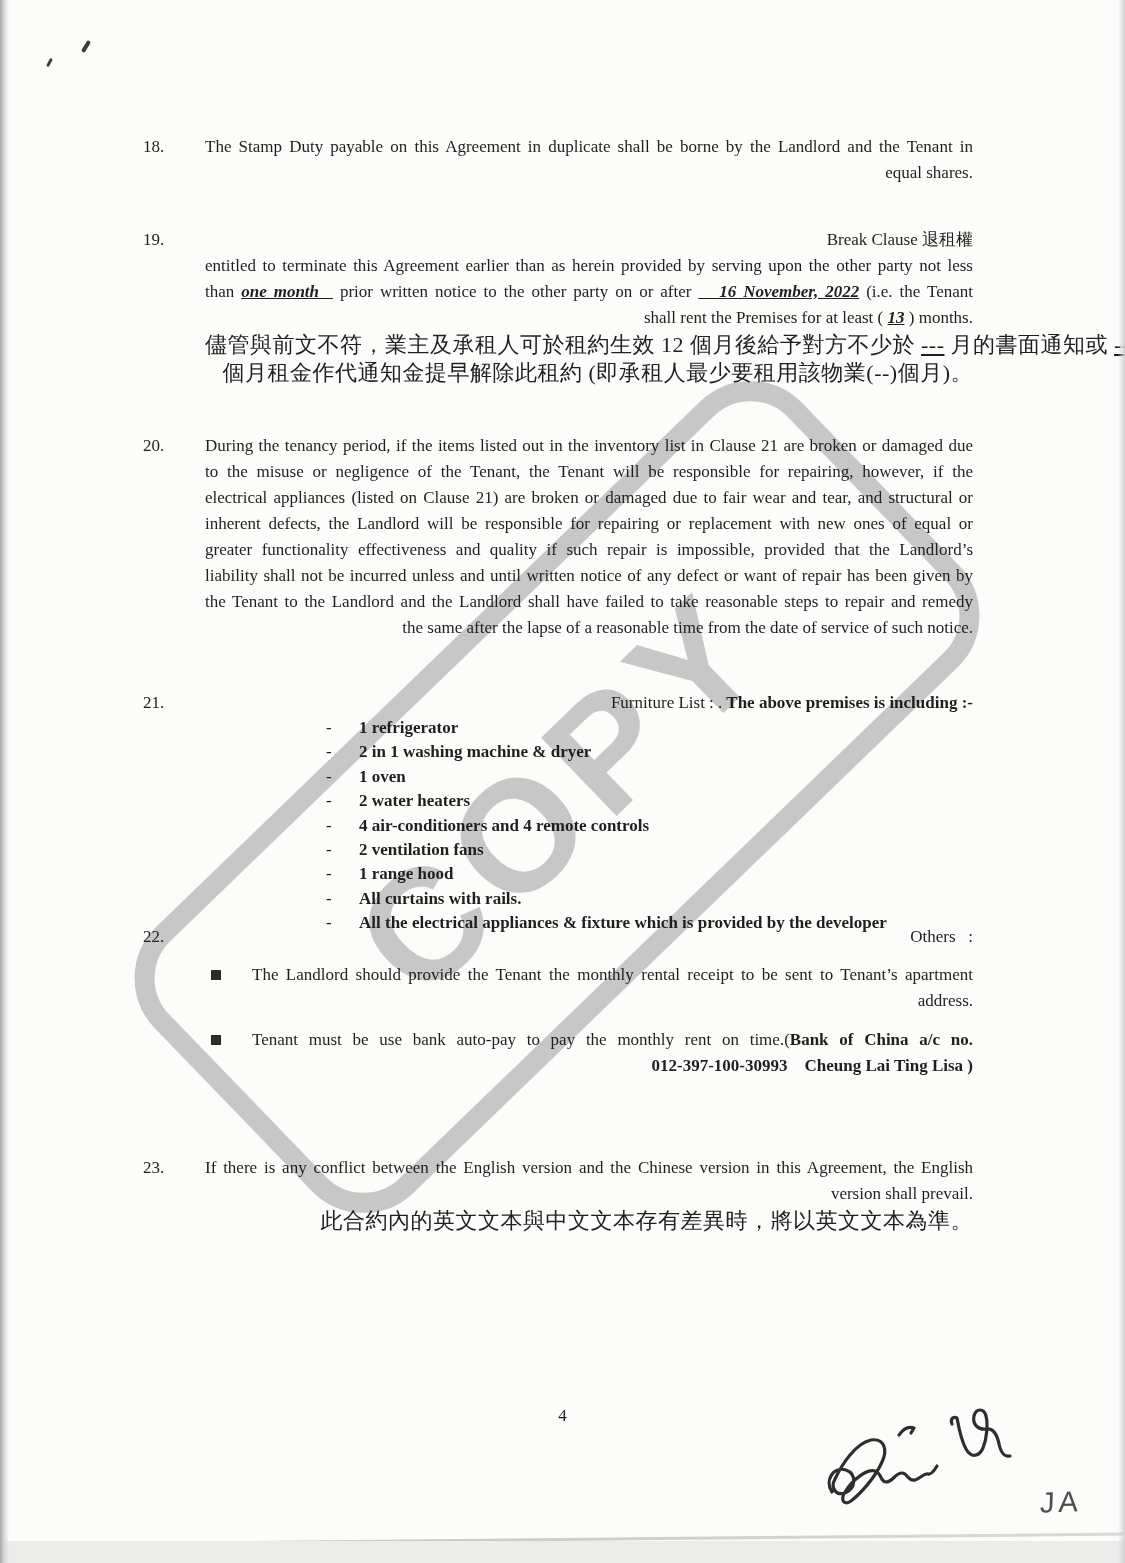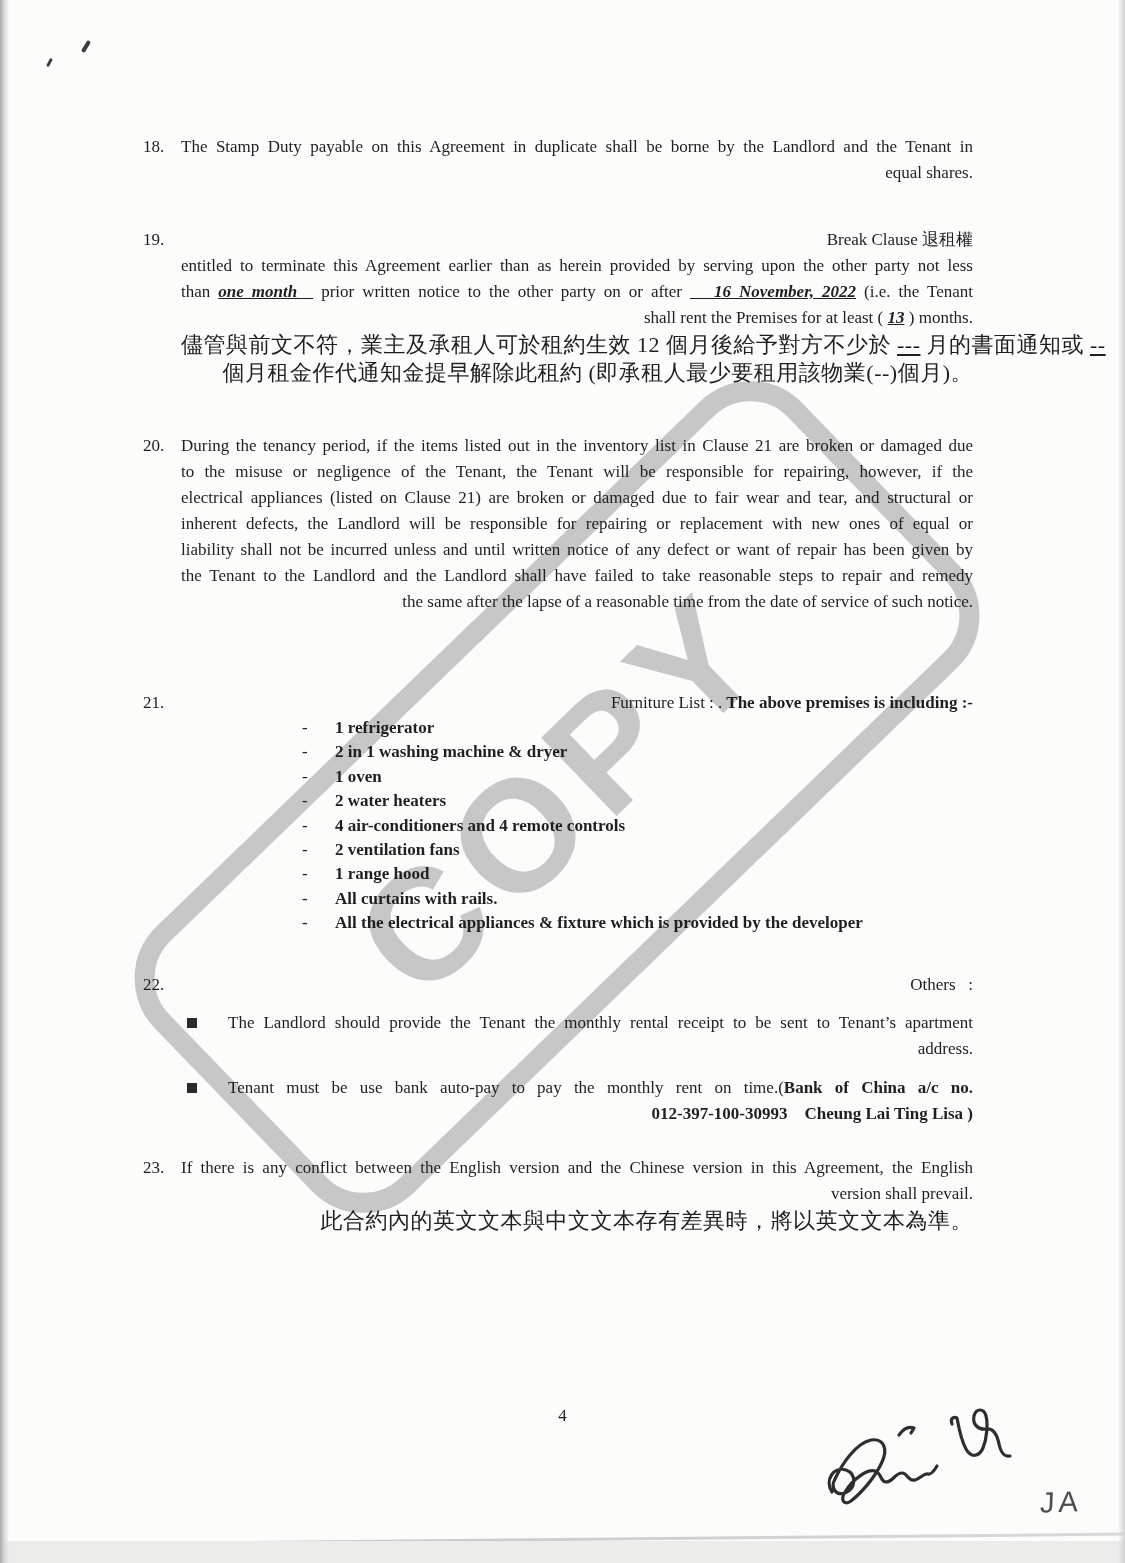--- a/index.html
+++ b/index.html
@@ -27,21 +27,21 @@
     transform:rotate(-44deg);
     display:flex; align-items:center; justify-content:center;
     z-index:0; pointer-events:none;
   }
   .watermark-text {
     font-family:"Liberation Sans","DejaVu Sans",sans-serif;
     font-weight:bold; font-size:158px; letter-spacing:12px;
     color:#c7c7c7; user-select:none; padding-left:12px;
   }
   
-  .clause { position:absolute; left:143px; width:830px; display:flex; font-size:17px; line-height:26px; z-index:1; }
+  .clause { position:absolute; left:143px; width:830px; display:flex; font-size:17px; line-height:26px; z-index:1;gap:24px; }
   .cnum { width:38px; flex:none; }
   .cbody { flex:1; min-width:0; }
   .jline { display:block; text-align:justify; text-align-last:justify; }
   .lline { display:block; text-align:right; }
   .mixline { display:block; text-align:justify; text-align-last:justify; }
   .bu { font-weight:bold; text-decoration:underline;font-style:italic; }
   .u { text-decoration:underline; }
   .b { font-weight:bold; }
   .cjk { font-size:22px; line-height:27.5px; white-space:nowrap; letter-spacing:0.5px; }
   
@@ -96,20 +96,21 @@
     </div>
   </div>
 
   <div class="clause" style="top:433px">
     <div class="cnum">20.</div>
     <div class="cbody">
       <span class="jline">During the tenancy period, if the items listed out in the inventory list in Clause 21 are broken or damaged due</span>
       <span class="jline">to the misuse or negligence of the Tenant, the Tenant will be responsible for repairing, however, if the</span>
       <span class="jline">electrical appliances (listed on Clause 21) are broken or damaged due to fair wear and tear, and structural or</span>
       <span class="jline">inherent defects, the Landlord will be responsible for repairing or replacement with new ones of equal or</span>
+      <span class="jline">greater functionality effectiveness and quality if such repair is impossible, provided that the Landlord’s</span>
       <span class="jline">liability shall not be incurred unless and until written notice of any defect or want of repair has been given by</span>
       <span class="jline">the Tenant to the Landlord and the Landlord shall have failed to take reasonable steps to repair and remedy</span>
       <span class="lline">the same after the lapse of a reasonable time from the date of service of such notice.</span>
     </div>
   </div>
 
   <div class="clause" style="top:690px">
     <div class="cnum">21.</div>
     <div class="cbody">
       <span class="lline"><span>Furniture List : .</span><span class="b"> The above premises is including :-</span></span>
@@ -145,21 +146,21 @@
           <span class="fl-dash">-</span>
           <span class="fl-item">All curtains with rails.</span>
         </div>
       <div class="fl-row">
           <span class="fl-dash">-</span>
           <span class="fl-item">All the electrical appliances &amp; fixture which is provided by the developer</span>
         </div>
     </div>
   </div>
 
-  <div class="clause" style="top:972px">
+  <div class="clause" style="top:924px">
     <div class="cnum">22.</div>
     <div class="cbody">
       <span class="lline">Others&nbsp;&nbsp; :</span>
       <div class="bullet-row">
         <span class="bullet-sq"></span>
         <div class="bullet-body">
           <span class="jline">The Landlord should provide the Tenant the monthly rental receipt to be sent to Tenant’s apartment</span>
           <span class="lline">address.</span>
         </div>
       </div>

